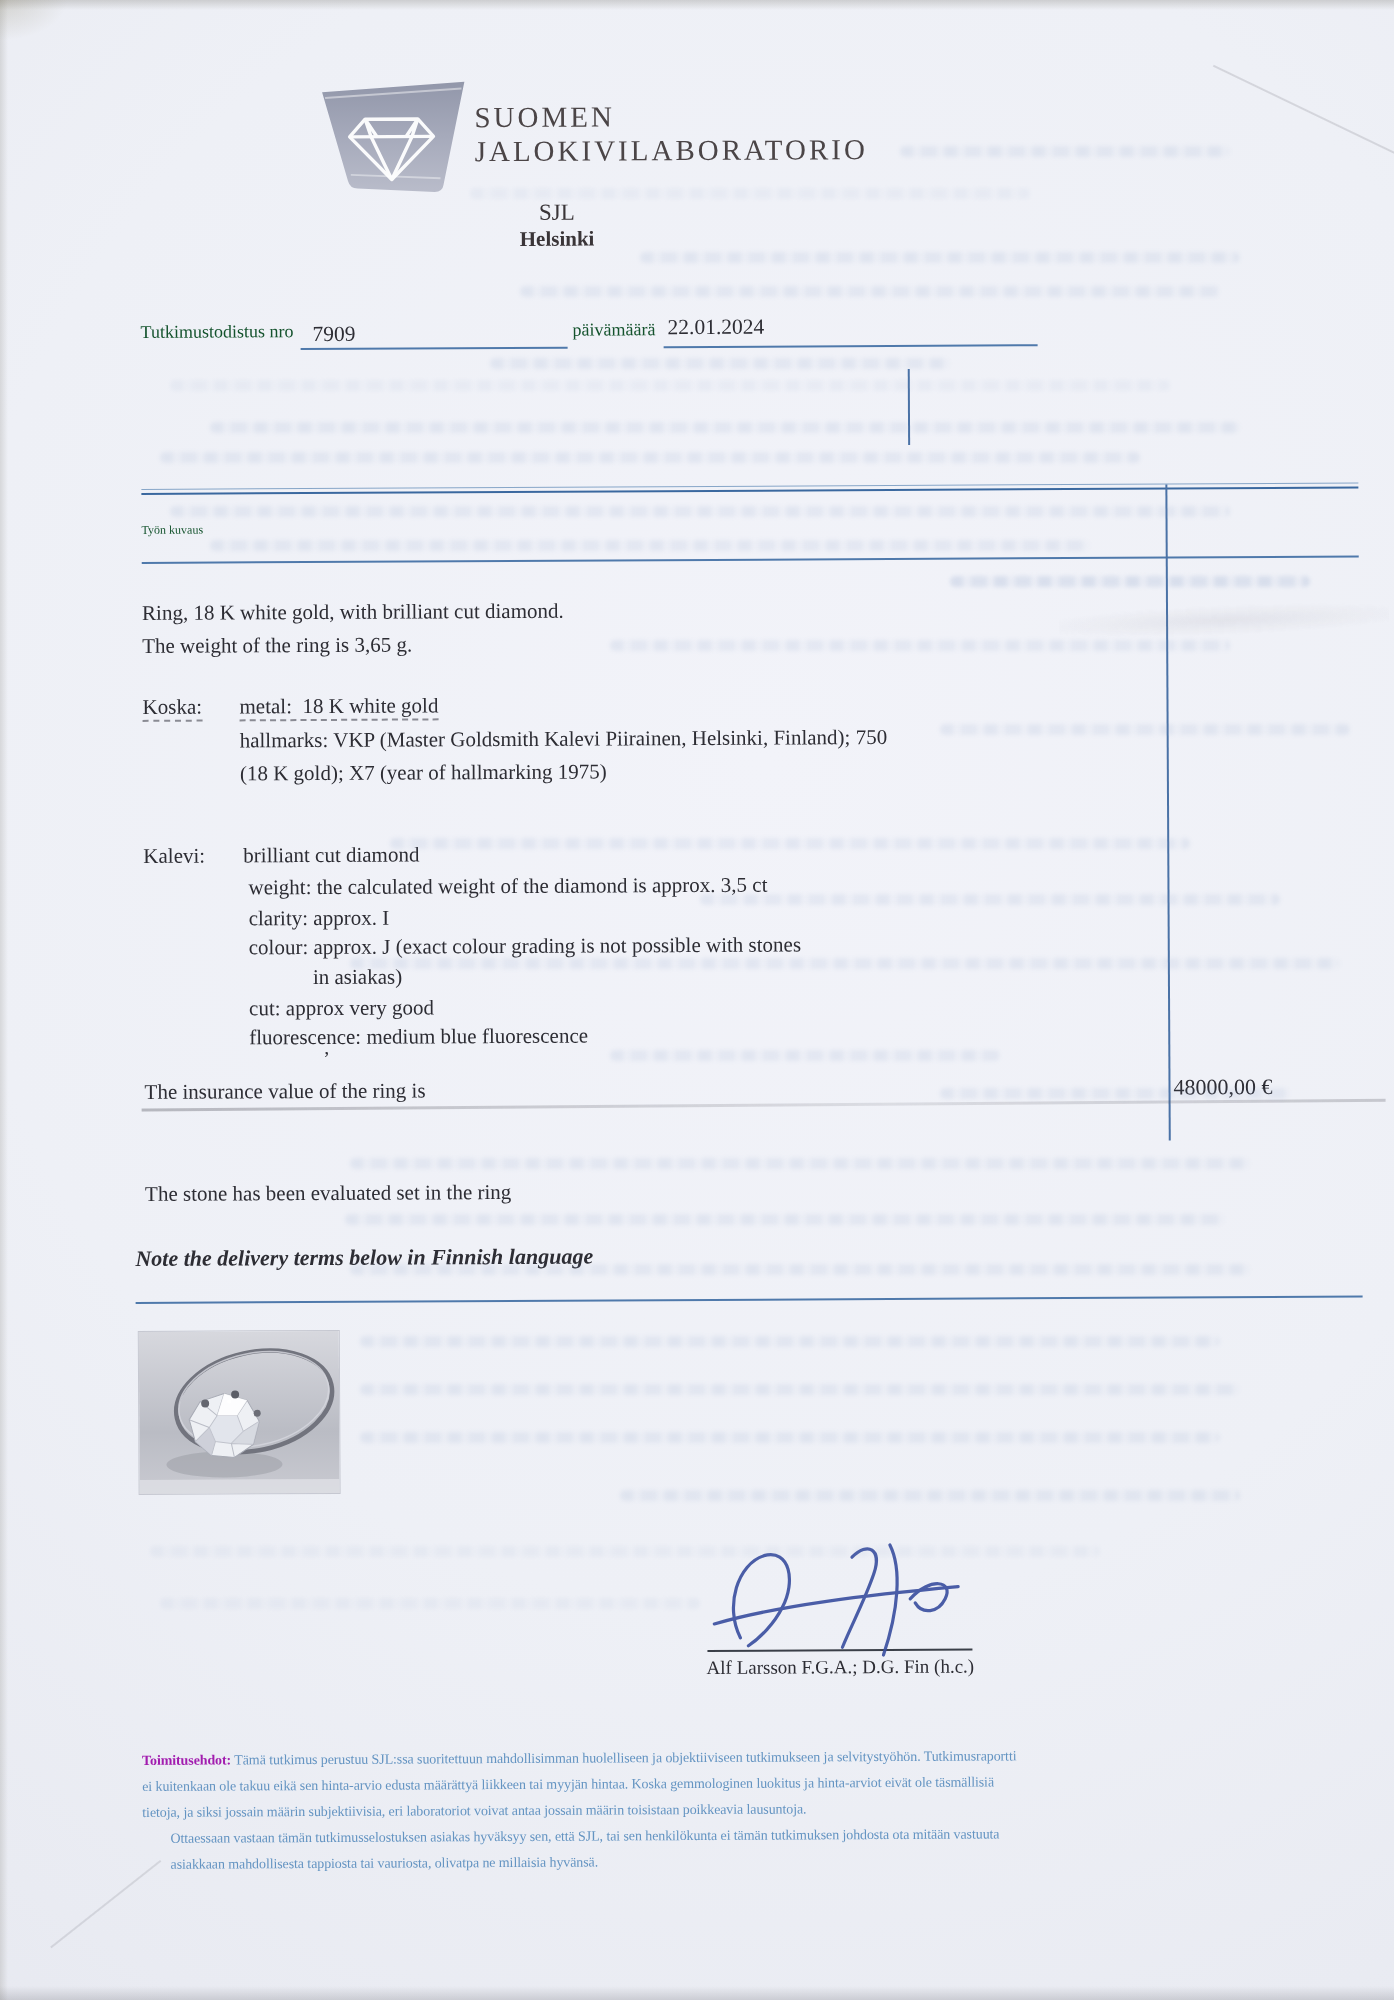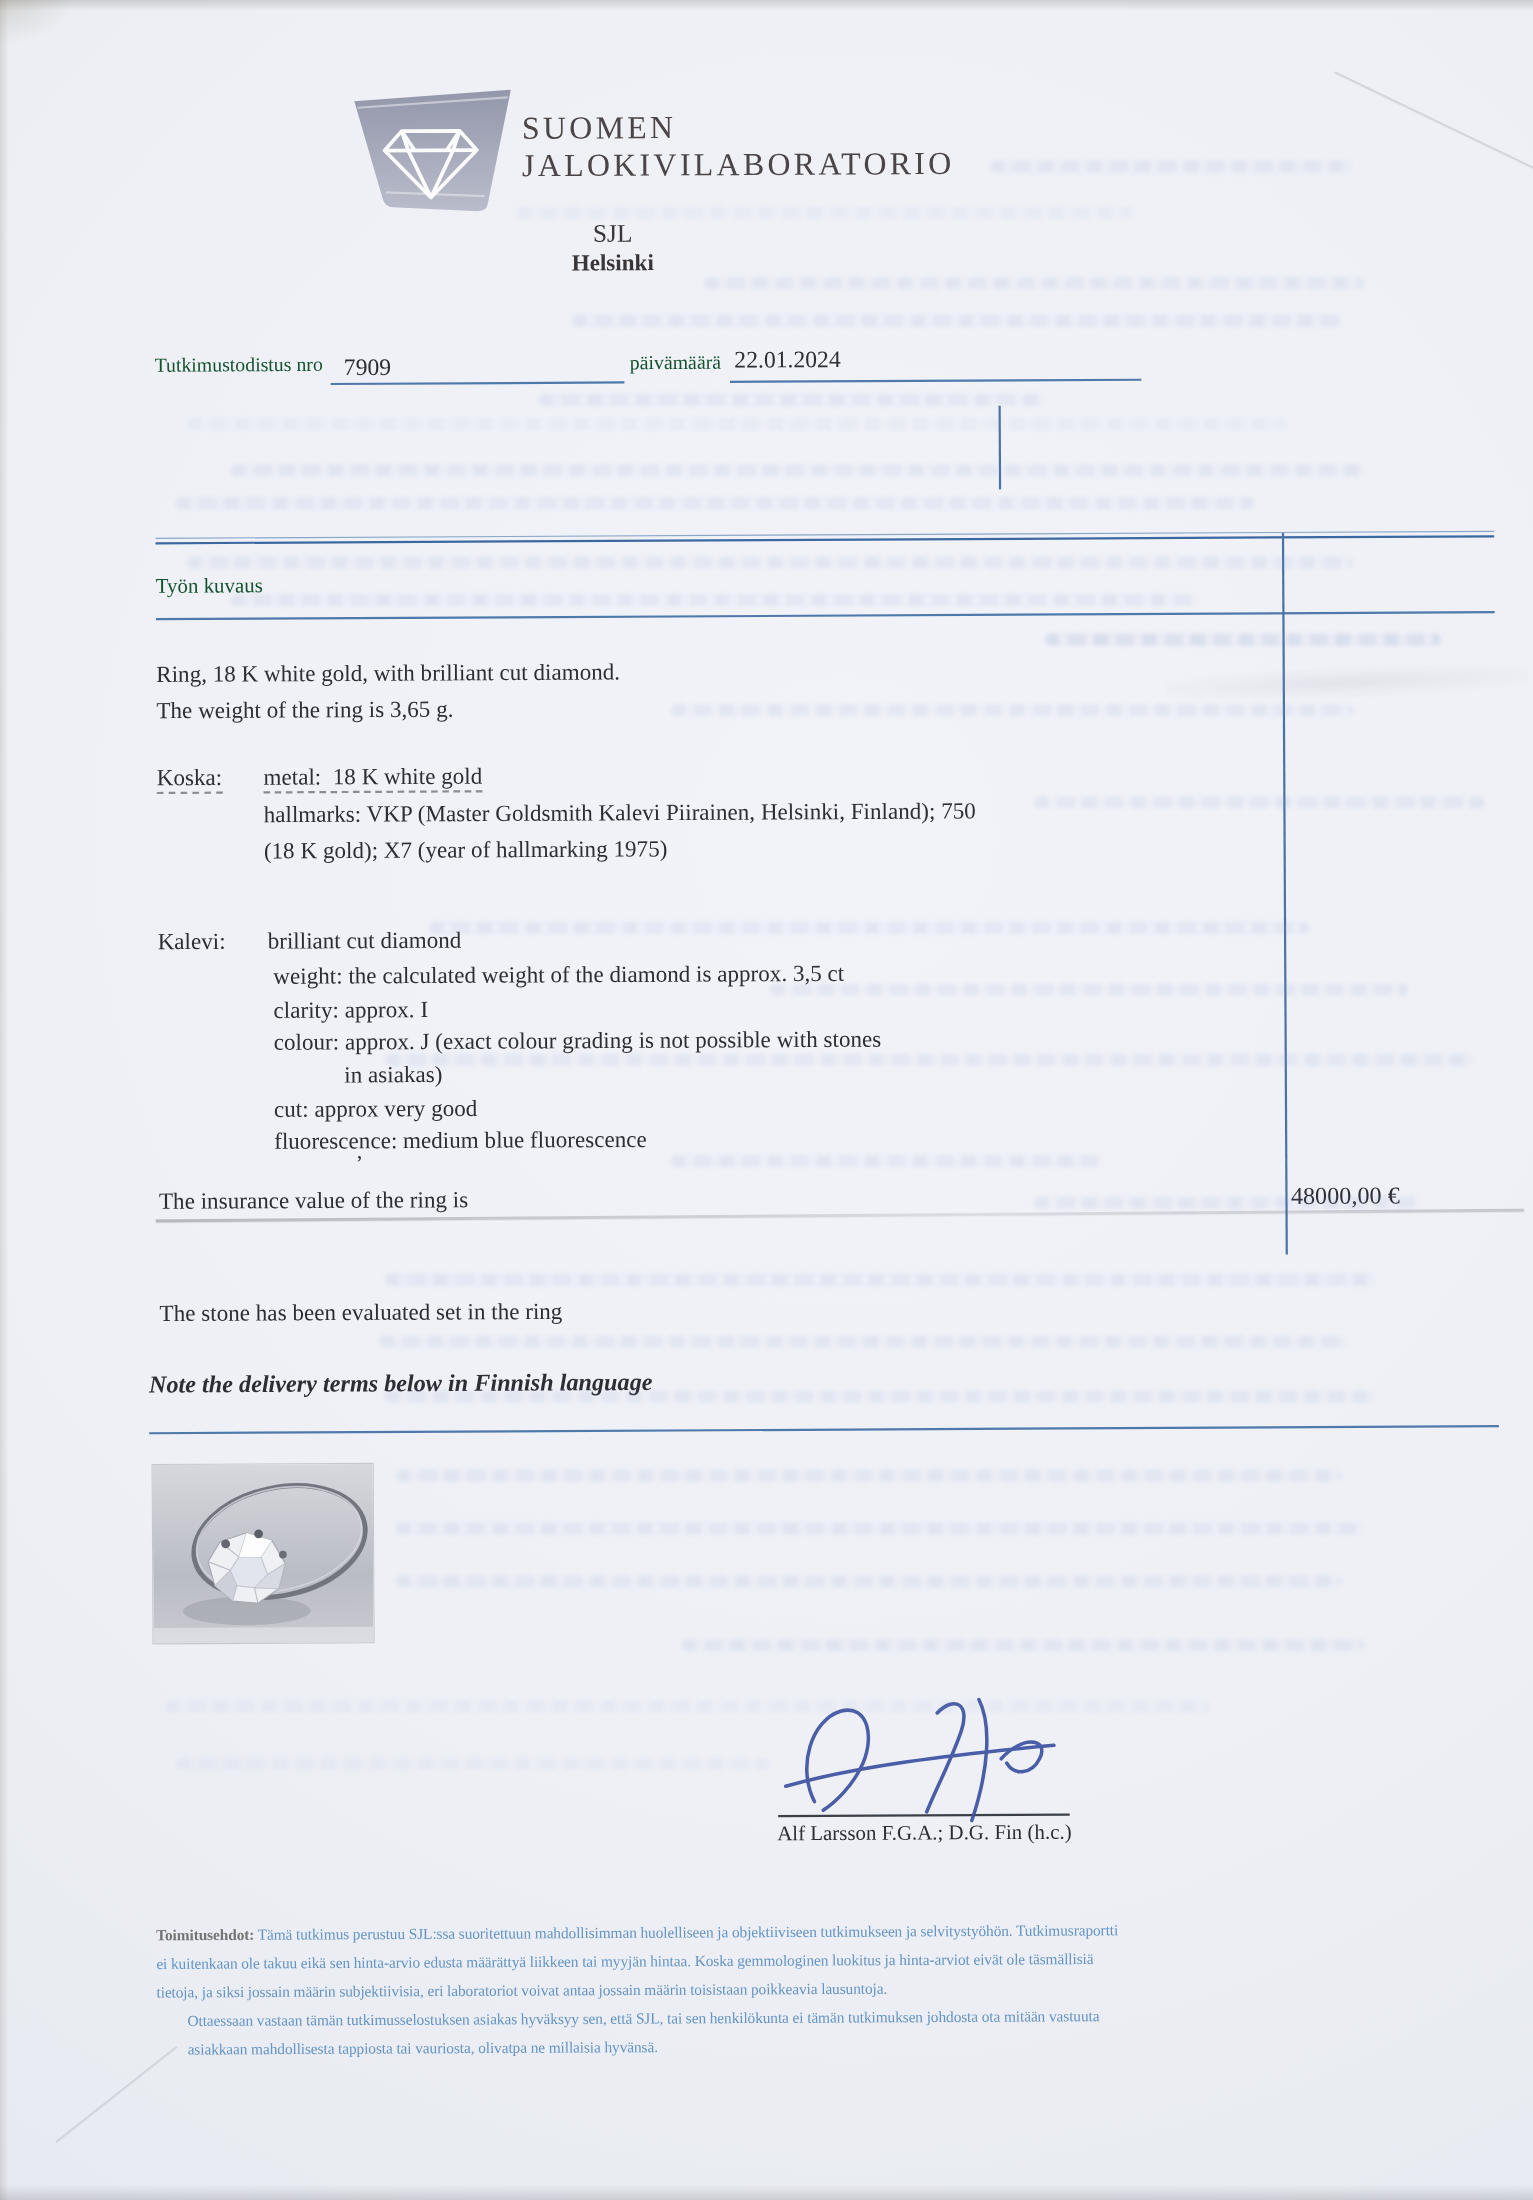--- a/index.html
+++ b/index.html
@@ -38,21 +38,21 @@
     background:repeating-linear-gradient(90deg, rgba(122,148,193,.32) 0 13px, rgba(122,148,193,.10) 13px 21px,
       rgba(122,148,193,.28) 21px 37px, rgba(122,148,193,.08) 37px 44px);
     filter:blur(2px);}
   .faint{opacity:.24;}
   .g2{opacity:.62;}
 
   .crease{position:absolute;z-index:2;filter:blur(.7px);}
 
   .org{font-size:29px;letter-spacing:3px;color:#4b4547;}
   .terms-line{font-size:14px;color:#6494c2;letter-spacing:-0.1px;}
-  .terms-label{font-weight:bold;color:#737373;}
+  .terms-label{font-weight:bold;color:#a21caf;}
   .sig-name{font-size:19px;color:#2d2d34;}
 </style>
 </head>
 <body>
 
 <div class="paper"></div>
 
 <div class="ghost" style="left:900px;top:146px;width:330px"></div>
 <div class="ghost faint" style="left:470px;top:188px;width:560px"></div>
 <div class="ghost" style="left:640px;top:252px;width:600px"></div>
@@ -108,21 +108,21 @@
 
   <div class="abs blue" style="left:143px;top:319px;font-size:18px;z-index:2">Tutkimustodistus nro</div>
   <div class="abs ink" style="left:315px;top:320px;font-size:21.5px;z-index:2">7909</div>
   <div class="rule-thin" style="left:303px;top:346px;width:267px"></div>
   <div class="abs blue" style="left:575px;top:319px;font-size:18px;z-index:2">päivämäärä</div>
   <div class="abs ink" style="left:670px;top:315px;font-size:21.5px;z-index:2">22.01.2024</div>
   <div class="rule-thin" style="left:666px;top:346px;width:374px"></div>
 
   <div class="vrule" style="left:910px;top:370px;height:76px"></div>
   <div class="drule" style="left:143px;top:486px;width:1217px"></div>
-  <div class="abs blue" style="left:143px;top:520px;font-size:19px;z-index:2">Työn kuvaus</div>
+  <div class="abs blue" style="left:143px;top:520px;font-size:12px;z-index:2">Työn kuvaus</div>
   <div class="rule-thin" style="left:143px;top:559px;width:1217px"></div>
   <div class="vrule" style="left:1167px;top:487px;height:656px"></div>
 
   <div class="abs ink line21" style="left:143px;top:598px;z-index:2">Ring, 18 K white gold, with brilliant cut diamond.</div>
   <div class="abs ink line21" style="left:143px;top:631px;z-index:2">The weight of the ring is 3,65 g.</div>
 
   <div class="abs ink line21" style="left:143px;top:692px;z-index:2"><span class="dashu">Koska:</span></div>
   <div class="abs ink line21" style="left:240px;top:692px;z-index:2"><span class="dashu">metal:  18 K white gold</span></div>
   <div class="abs ink line21" style="left:240px;top:726px;z-index:2">hallmarks: VKP (Master Goldsmith Kalevi Piirainen, Helsinki, Finland); 750</div>
   <div class="abs ink line21" style="left:240px;top:759px;z-index:2">(18 K gold); X7 (year of hallmarking 1975)</div>

